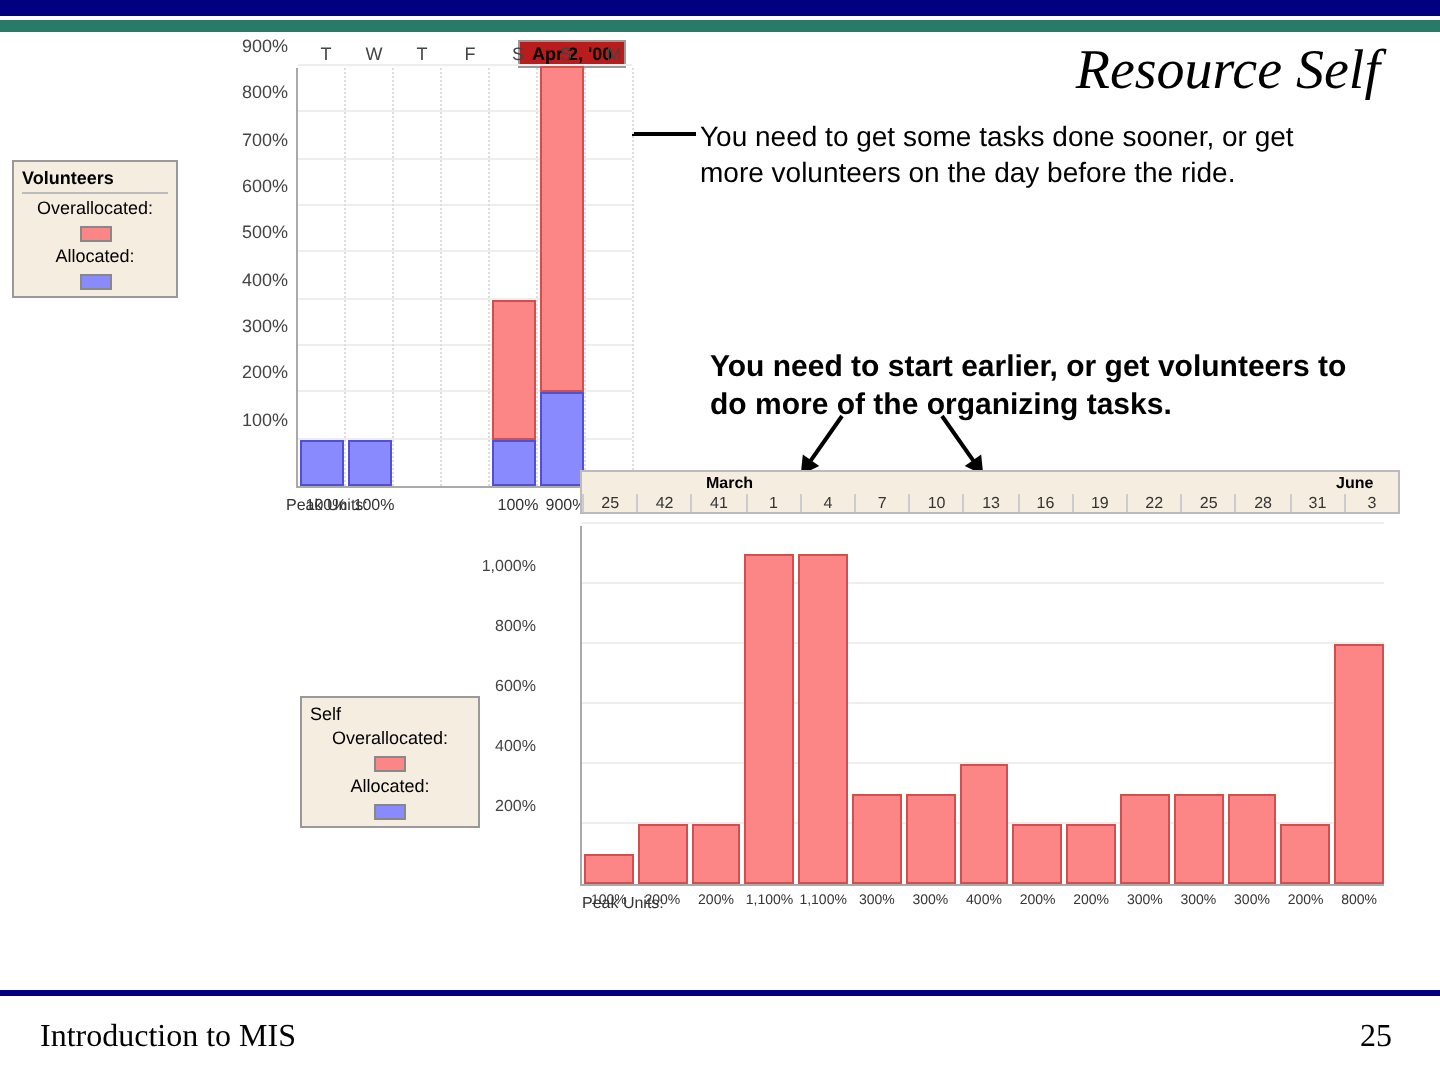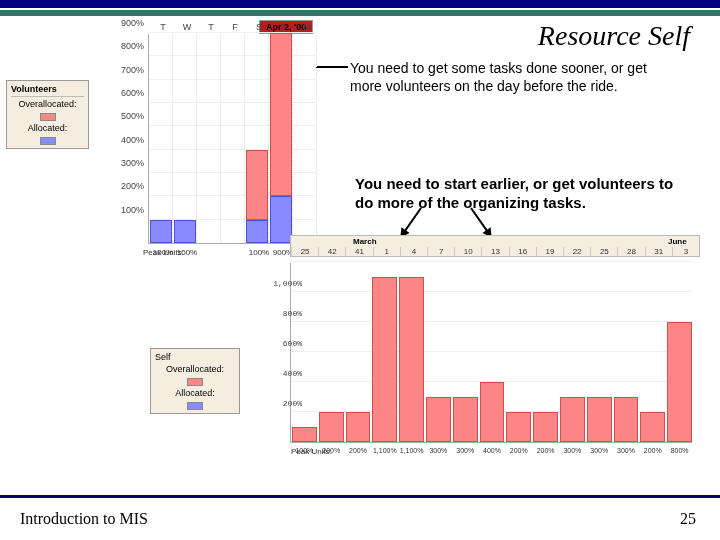--- a/index.html
+++ b/index.html
@@ -212,24 +212,24 @@
     width: 402px; height: 180px;
     border-left: 1px solid #aaa;
     border-bottom: 1px solid #aaa;
   }
   .chart2-grid {
     position: absolute; left: 0; right: 0;
     height: 1px; background: #eee;
   }
   .chart2-ylabel {
     position: absolute;
-    right: 390px;
+    right: 424px;
     font-size: 8px; color: #444;
     transform: translateY(-50%);
-    font-family: Liberation Mono, monospace;
+    font-family: Liberation Sans, sans-serif;
   }
   .chart2-bar {
     position: absolute; bottom: 0;
     background: #fc8585;
     border: 1px solid #d05050;
   }
   .chart2-peaklabel {
     position: absolute;
     font-size: 7px; color: #333;
     text-align: center;

